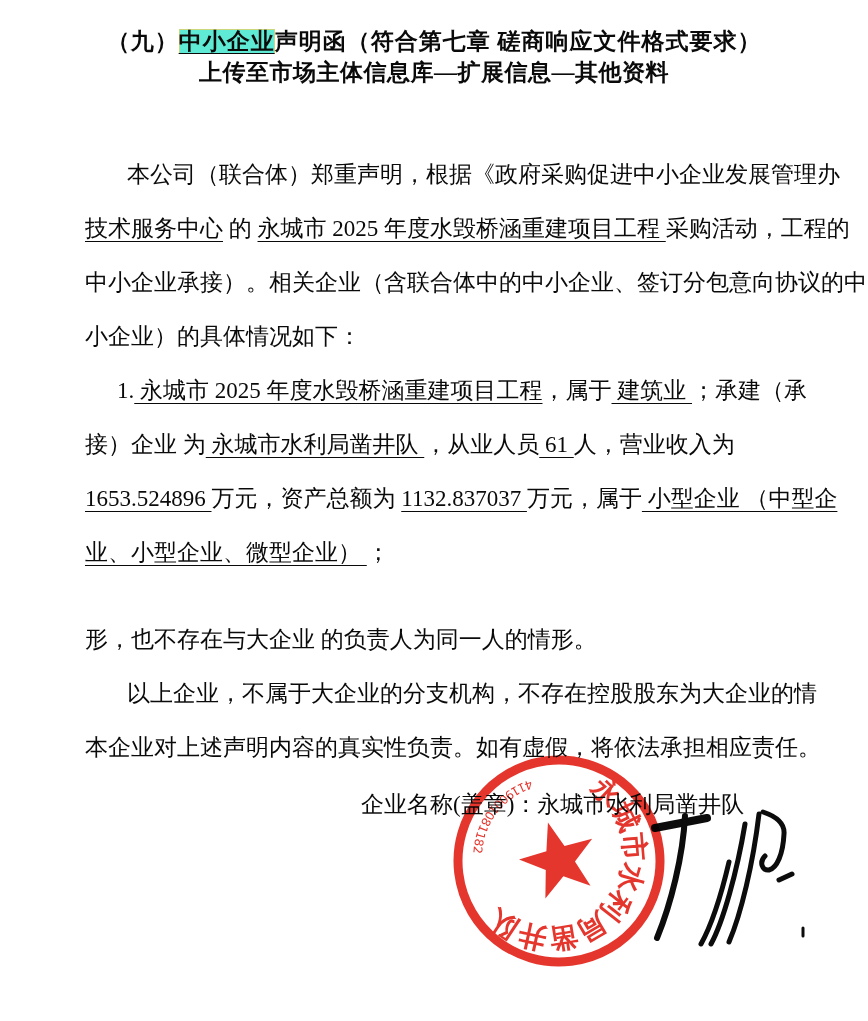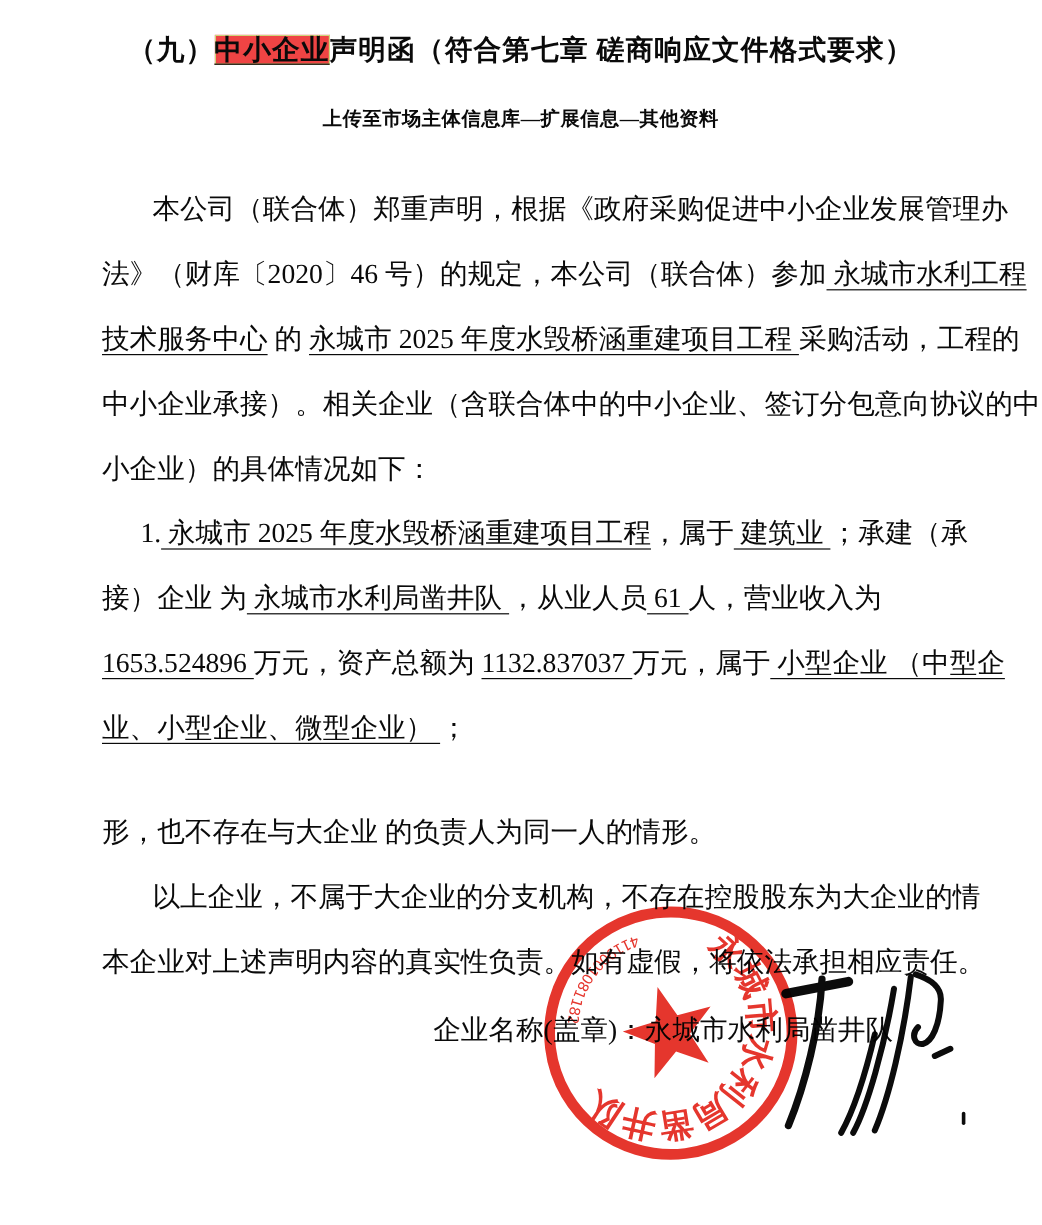--- a/index.html
+++ b/index.html
@@ -6,27 +6,27 @@
   .page {
     position:relative; width:868px; height:1021px; background:#ffffff;
     font-family:"Liberation Serif","DejaVu Serif",serif; color:#0a0a0a;
     overflow:hidden;
   }
   .doc-title {
     padding-top:26px; text-align:center;
     font-size:23px; font-weight:bold; letter-spacing:1px; white-space:nowrap;
   }
   .hl {
-    background:#ef4444;
+    background:#5eead4;
     box-shadow:0 0 0 1px #ccd77c inset;
     text-decoration:underline; text-underline-offset:4px; text-decoration-thickness:1px;
   }
   .doc-subtitle {
-    margin-top:32px; text-align:center;
-    font-size:16px; font-weight:bold; letter-spacing:0.5px; white-space:nowrap;
+    text-align:center;
+    font-size:23px; font-weight:bold; letter-spacing:0.5px; white-space:nowrap;
   }
   .body-block {
     position:absolute; left:85px; top:148px; width:672px;
     font-size:23px; z-index:1;
   }
   .line { height:54px; line-height:54px; white-space:nowrap; }
   .ind1 { padding-left:32px; }
   .ind2 { padding-left:42px; }
   .u { text-decoration:underline; text-underline-offset:5px; text-decoration-thickness:1px; }
   .gap { height:33px; }
@@ -48,21 +48,20 @@
 
   <div class="doc-title">
     <span>（九）</span><span class="hl">中小企业</span><span>声明函（符合第七章 磋商响应文件格式要求）</span>
   </div>
 
   <div class="doc-subtitle">上传至市场主体信息库—扩展信息—其他资料</div>
 
   <div class="body-block">
     <div>
         <div class="line ind2"><span>本公司（联合体）郑重声明，根据《政府采购促进中小企业发展管理办</span></div>
-        <div class="line"><span>法》（财库〔2020〕46 号）的规定，本公司（联合体）参加</span><span class="u"> 永城市水利工程</span></div>
         <div class="line"><span class="u">技术服务中心</span><span> 的 </span><span class="u"> 永城市 2025 年度水毁桥涵重建项目工程 </span><span>采购活动，工程的</span></div>
         <div class="line"><span>中小企业承接）。相关企业（含联合体中的中小企业、签订分包意向协议的中</span></div>
         <div class="line"><span>小企业）的具体情况如下：</span></div>
         <div class="line ind1"><span>1.</span><span class="u"> 永城市 2025 年度水毁桥涵重建项目工程</span><span>，属于</span><span class="u"> 建筑业 </span><span>；承建（承</span></div>
         <div class="line"><span>接）企业 为</span><span class="u"> 永城市水利局凿井队 </span><span>，从业人员</span><span class="u"> 61 </span><span>人，营业收入为</span></div>
         <div class="line"><span class="u">1653.524896 </span><span>万元，资产总额为 </span><span class="u">1132.837037 </span><span>万元，属于</span><span class="u"> 小型企业 （中型企</span></div>
         <div class="line"><span class="u">业、小型企业、微型企业） </span><span>；</span></div>
         <div class="gap"></div>
         <div class="line"><span>形，也不存在与大企业 的负责人为同一人的情形。</span></div>
         <div class="line ind2"><span>以上企业，不属于大企业的分支机构，不存在控股股东为大企业的情</span></div>

